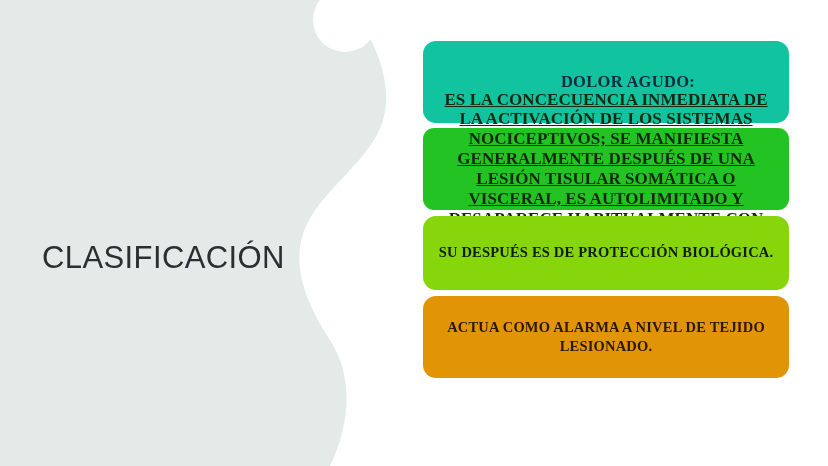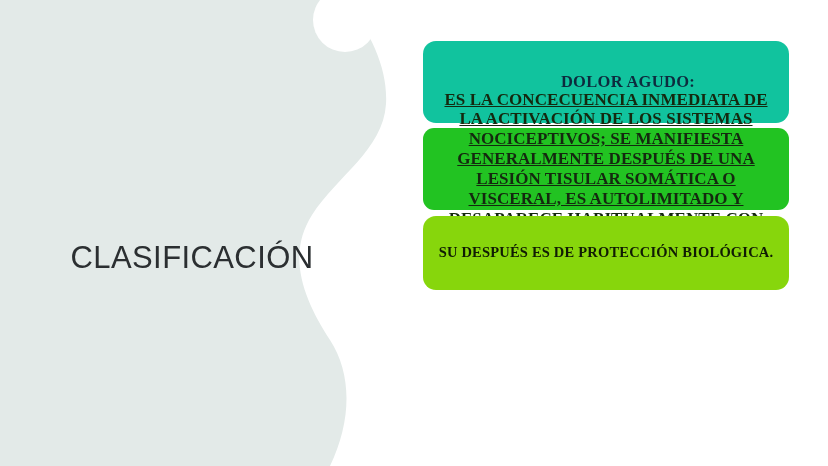--- a/index.html
+++ b/index.html
@@ -38,21 +38,20 @@
     left: 42px;
     top: 219px;
     width: 300px;
     font-family: "Liberation Sans", sans-serif;
     font-size: 31px;
     font-weight: 400;
     letter-spacing: 0.4px;
     color: #2b2f31;
     line-height: 1.15;
     white-space: nowrap;
-    text-align: center;
   }
 
   
   #box-stack {
     position: absolute;
     left: 423px;
     top: 41px;
     width: 366px;
   }
 
@@ -157,15 +156,18 @@
     </div>
 
     <div class="content-box" id="box-definicion">
       <span class="box-text">ES LA CONCECUENCIA INMEDIATA DE LA ACTIVACIÓN DE LOS SISTEMAS NOCICEPTIVOS; SE MANIFIESTA GENERALMENTE DESPUÉS DE UNA LESIÓN TISULAR SOMÁTICA O VISCERAL, ES AUTOLIMITADO Y DESAPARECE HABITUALMENTE CON LA LESIÓN QUE LO ORIGINÓ.</span>
     </div>
 
     <div class="content-box" id="box-funcion">
       <span class="box-text">SU DESPUÉS ES DE PROTECCIÓN BIOLÓGICA.</span>
     </div>
 
+    <div class="content-box" id="box-alarma">
+      <span class="box-text">ACTUA COMO ALARMA A NIVEL DE TEJIDO LESIONADO.</span>
+    </div>
 
   </div>
 </div>
 
 </body></html>

